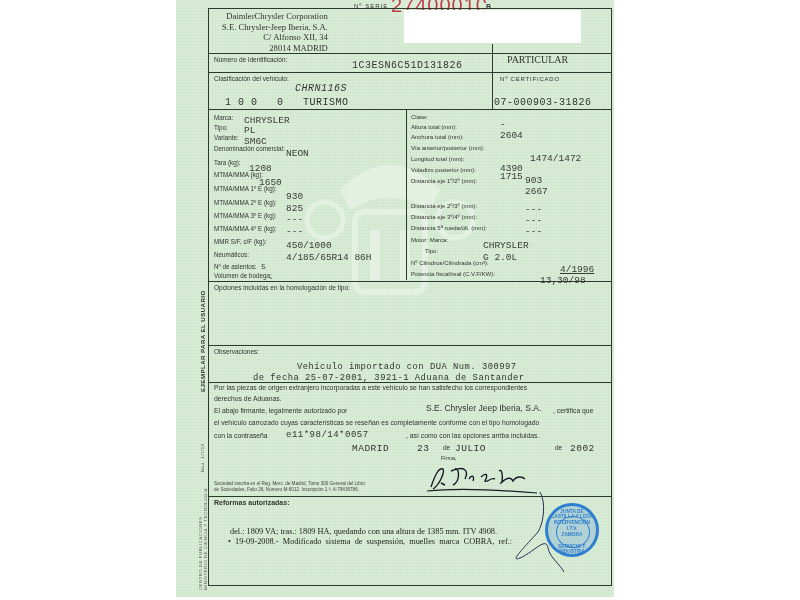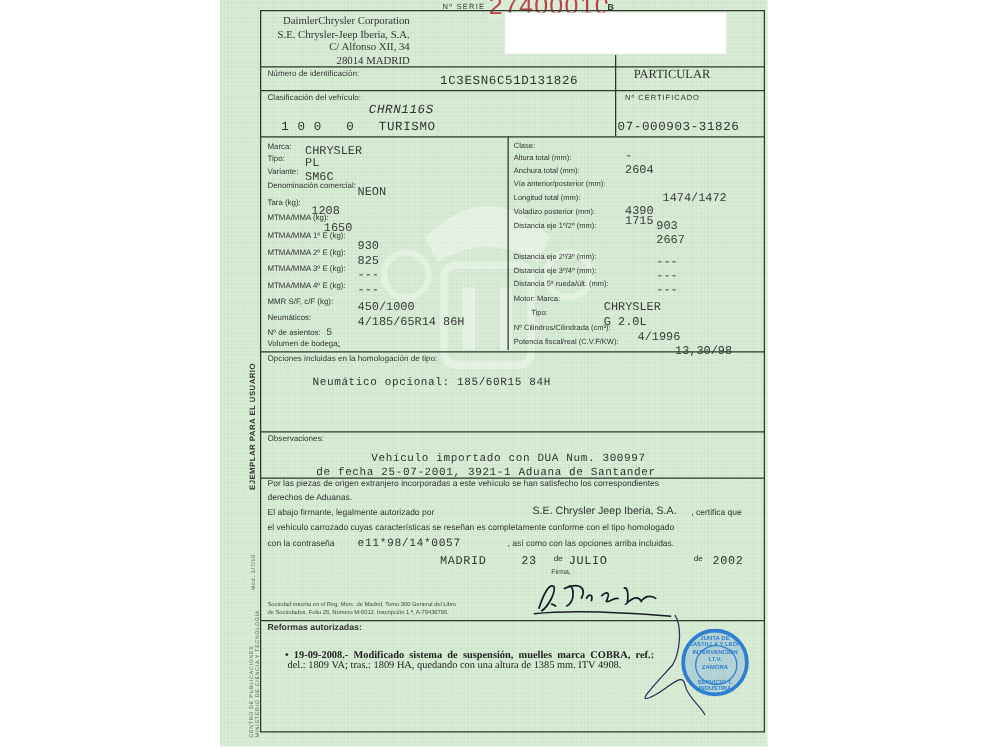--- a/index.html
+++ b/index.html
@@ -123,29 +123,28 @@
 <div class="abs val" style="left:525px;top:204px;">---</div>
 <div class="abs lbl-sm" style="left:411px;top:214px;">Distancia eje 3º/4º (mm):</div>
 <div class="abs val" style="left:525px;top:215px;">---</div>
 <div class="abs lbl-sm" style="left:411px;top:225px;">Distancia 5ª rueda/últ. (mm):</div>
 <div class="abs val" style="left:525px;top:226px;">---</div>
 <div class="abs lbl-sm" style="left:411px;top:237px;">Motor: Marca:</div>
 <div class="abs val" style="left:483px;top:240px;">CHRYSLER</div>
 <div class="abs lbl-sm" style="left:425px;top:248px;">Tipo:</div>
 <div class="abs val" style="left:483px;top:252px;">G 2.0L</div>
 <div class="abs lbl-sm" style="left:411px;top:260px;">Nº Cilindros/Cilindrada (cm³):</div>
-<div class="abs val" style="left:510px;top:264px;">4/1996</div>
+<div class="abs val" style="left:560px;top:264px;text-decoration:underline;">4/1996</div>
 <div class="abs lbl-sm" style="left:411px;top:271px;">Potencia fiscal/real (C.V.F/KW):</div>
 <div class="abs val" style="left:540px;top:275px;">13,30/98</div>
 
 <div class="hline" style="left:208px;top:281px;width:404px;"></div>
 
 <div class="abs hdr-lbl" style="left:214px;top:284px;">Opciones incluidas en la homologación de tipo:</div>
 <div class="abs mono" style="left:250px;top:300px;font-size:8.8px;line-height:12px;">
-  <div>Neumático opcional: 185/60R15 84H</div>
 </div>
 
 <div class="hline" style="left:208px;top:345px;width:404px;"></div>
 
 <div class="abs hdr-lbl" style="left:214px;top:348px;">Observaciones:</div>
 <div class="abs mono" style="left:297px;top:362px;font-size:8.8px;">Vehículo importado con DUA Num. 300997</div>
 <div class="abs mono" style="left:253px;top:373px;font-size:8.8px;">de fecha 25-07-2001, 3921-1 Aduana de Santander</div>
 
 <div class="hline" style="left:208px;top:382px;width:404px;"></div>
 
@@ -173,21 +172,21 @@
 </svg>
 
 <div class="abs" style="left:214px;top:481px;font-size:4.6px;color:#444;line-height:6px;">
   <div>Sociedad inscrita en el Reg. Merc. de Madrid, Tomo 300 General del Libro</div>
   <div>de Sociedades, Folio 26, Número M-6012. Inscripción 1.ª, A-79436786.</div>
 </div>
 
 <div class="hline" style="left:208px;top:496px;width:404px;"></div>
 
 <div class="abs" style="left:214px;top:499px;font-size:7px;font-weight:bold;color:#333;">Reformas autorizadas:</div>
-<div class="abs serif" style="left:228px;top:519px;font-size:8.3px;font-weight:bold;color:#222;white-space:pre;">•  19-09-2008.-  Modificado  sistema  de  suspensión,  muelles  marca  COBRA,  ref.:</div>
+<div class="abs serif" style="left:228px;top:537px;font-size:8.3px;font-weight:normal;color:#222;white-space:pre;">•  19-09-2008.-  Modificado  sistema  de  suspensión,  muelles  marca  COBRA,  ref.:</div>
 <div class="abs serif" style="left:230px;top:527px;font-size:8.3px;font-weight:normal;color:#222;white-space:nowrap;">del.: 1809 VA; tras.: 1809 HA, quedando con una altura de 1385 mm. ITV 4908.</div>
 
 <div class="stamp">
   <div class="stamp-txt" style="top:3px;">JUNTA DE CASTILLA Y LEÓN</div>
   <div class="stamp-inner"></div>
   <div class="stamp-txt" style="top:14px;">INTERVENCIÓN</div>
   <div class="stamp-txt" style="top:20px;">I.T.V.</div>
   <div class="stamp-txt" style="top:26px;">ZAMORA</div>
   <div class="stamp-txt" style="top:38px;">SERVICIO T. INDUSTRIA</div>
 </div>

